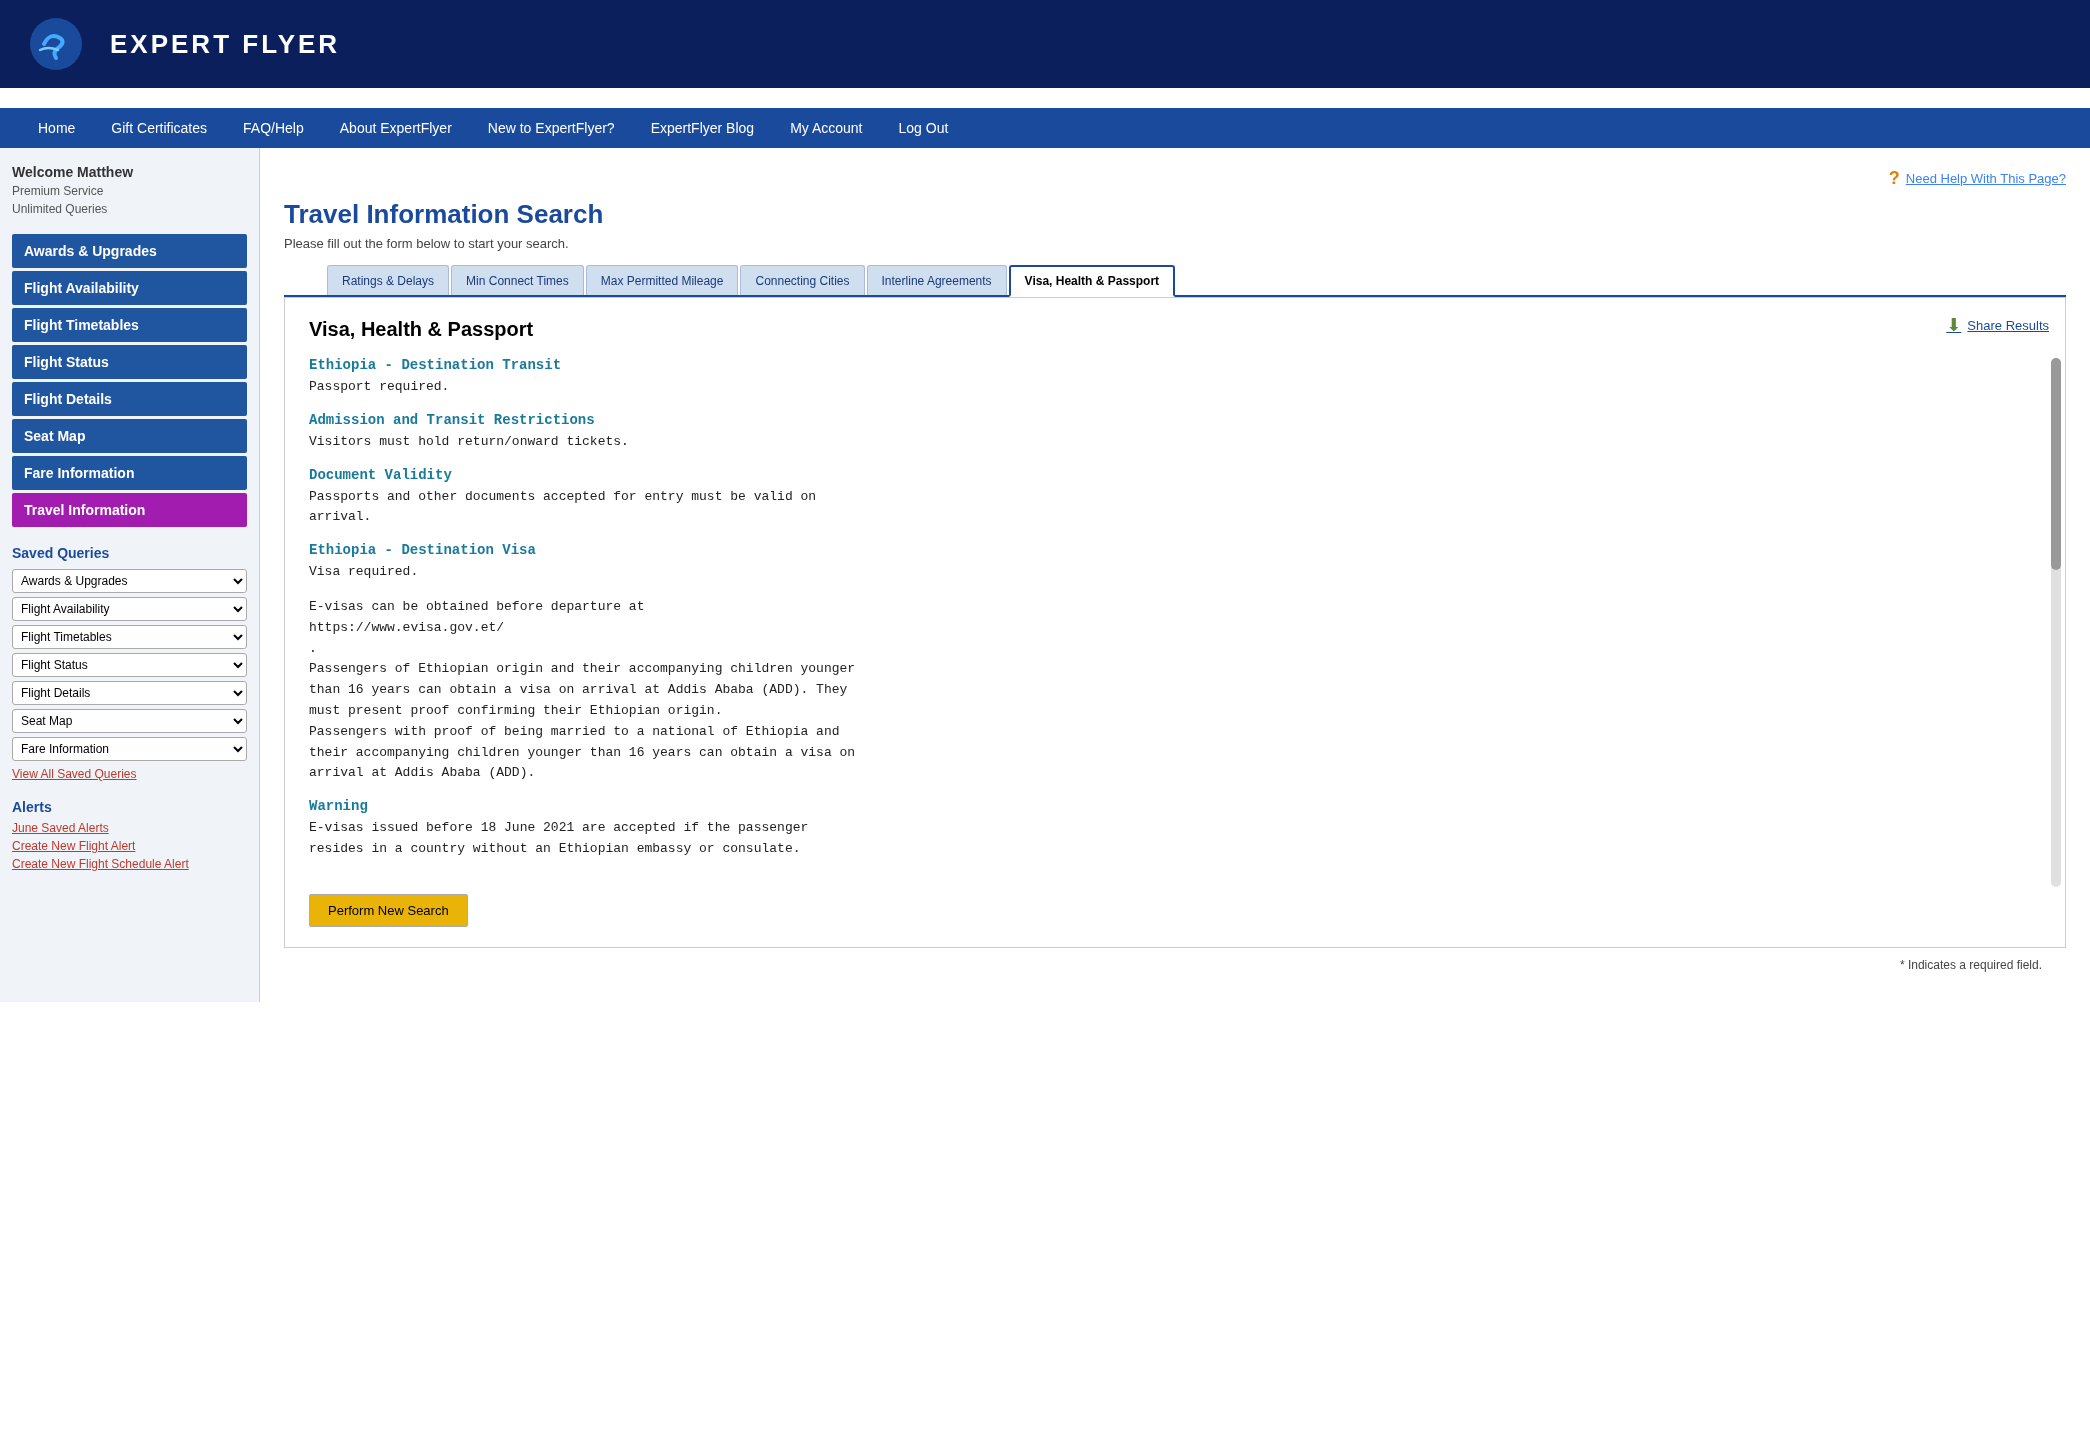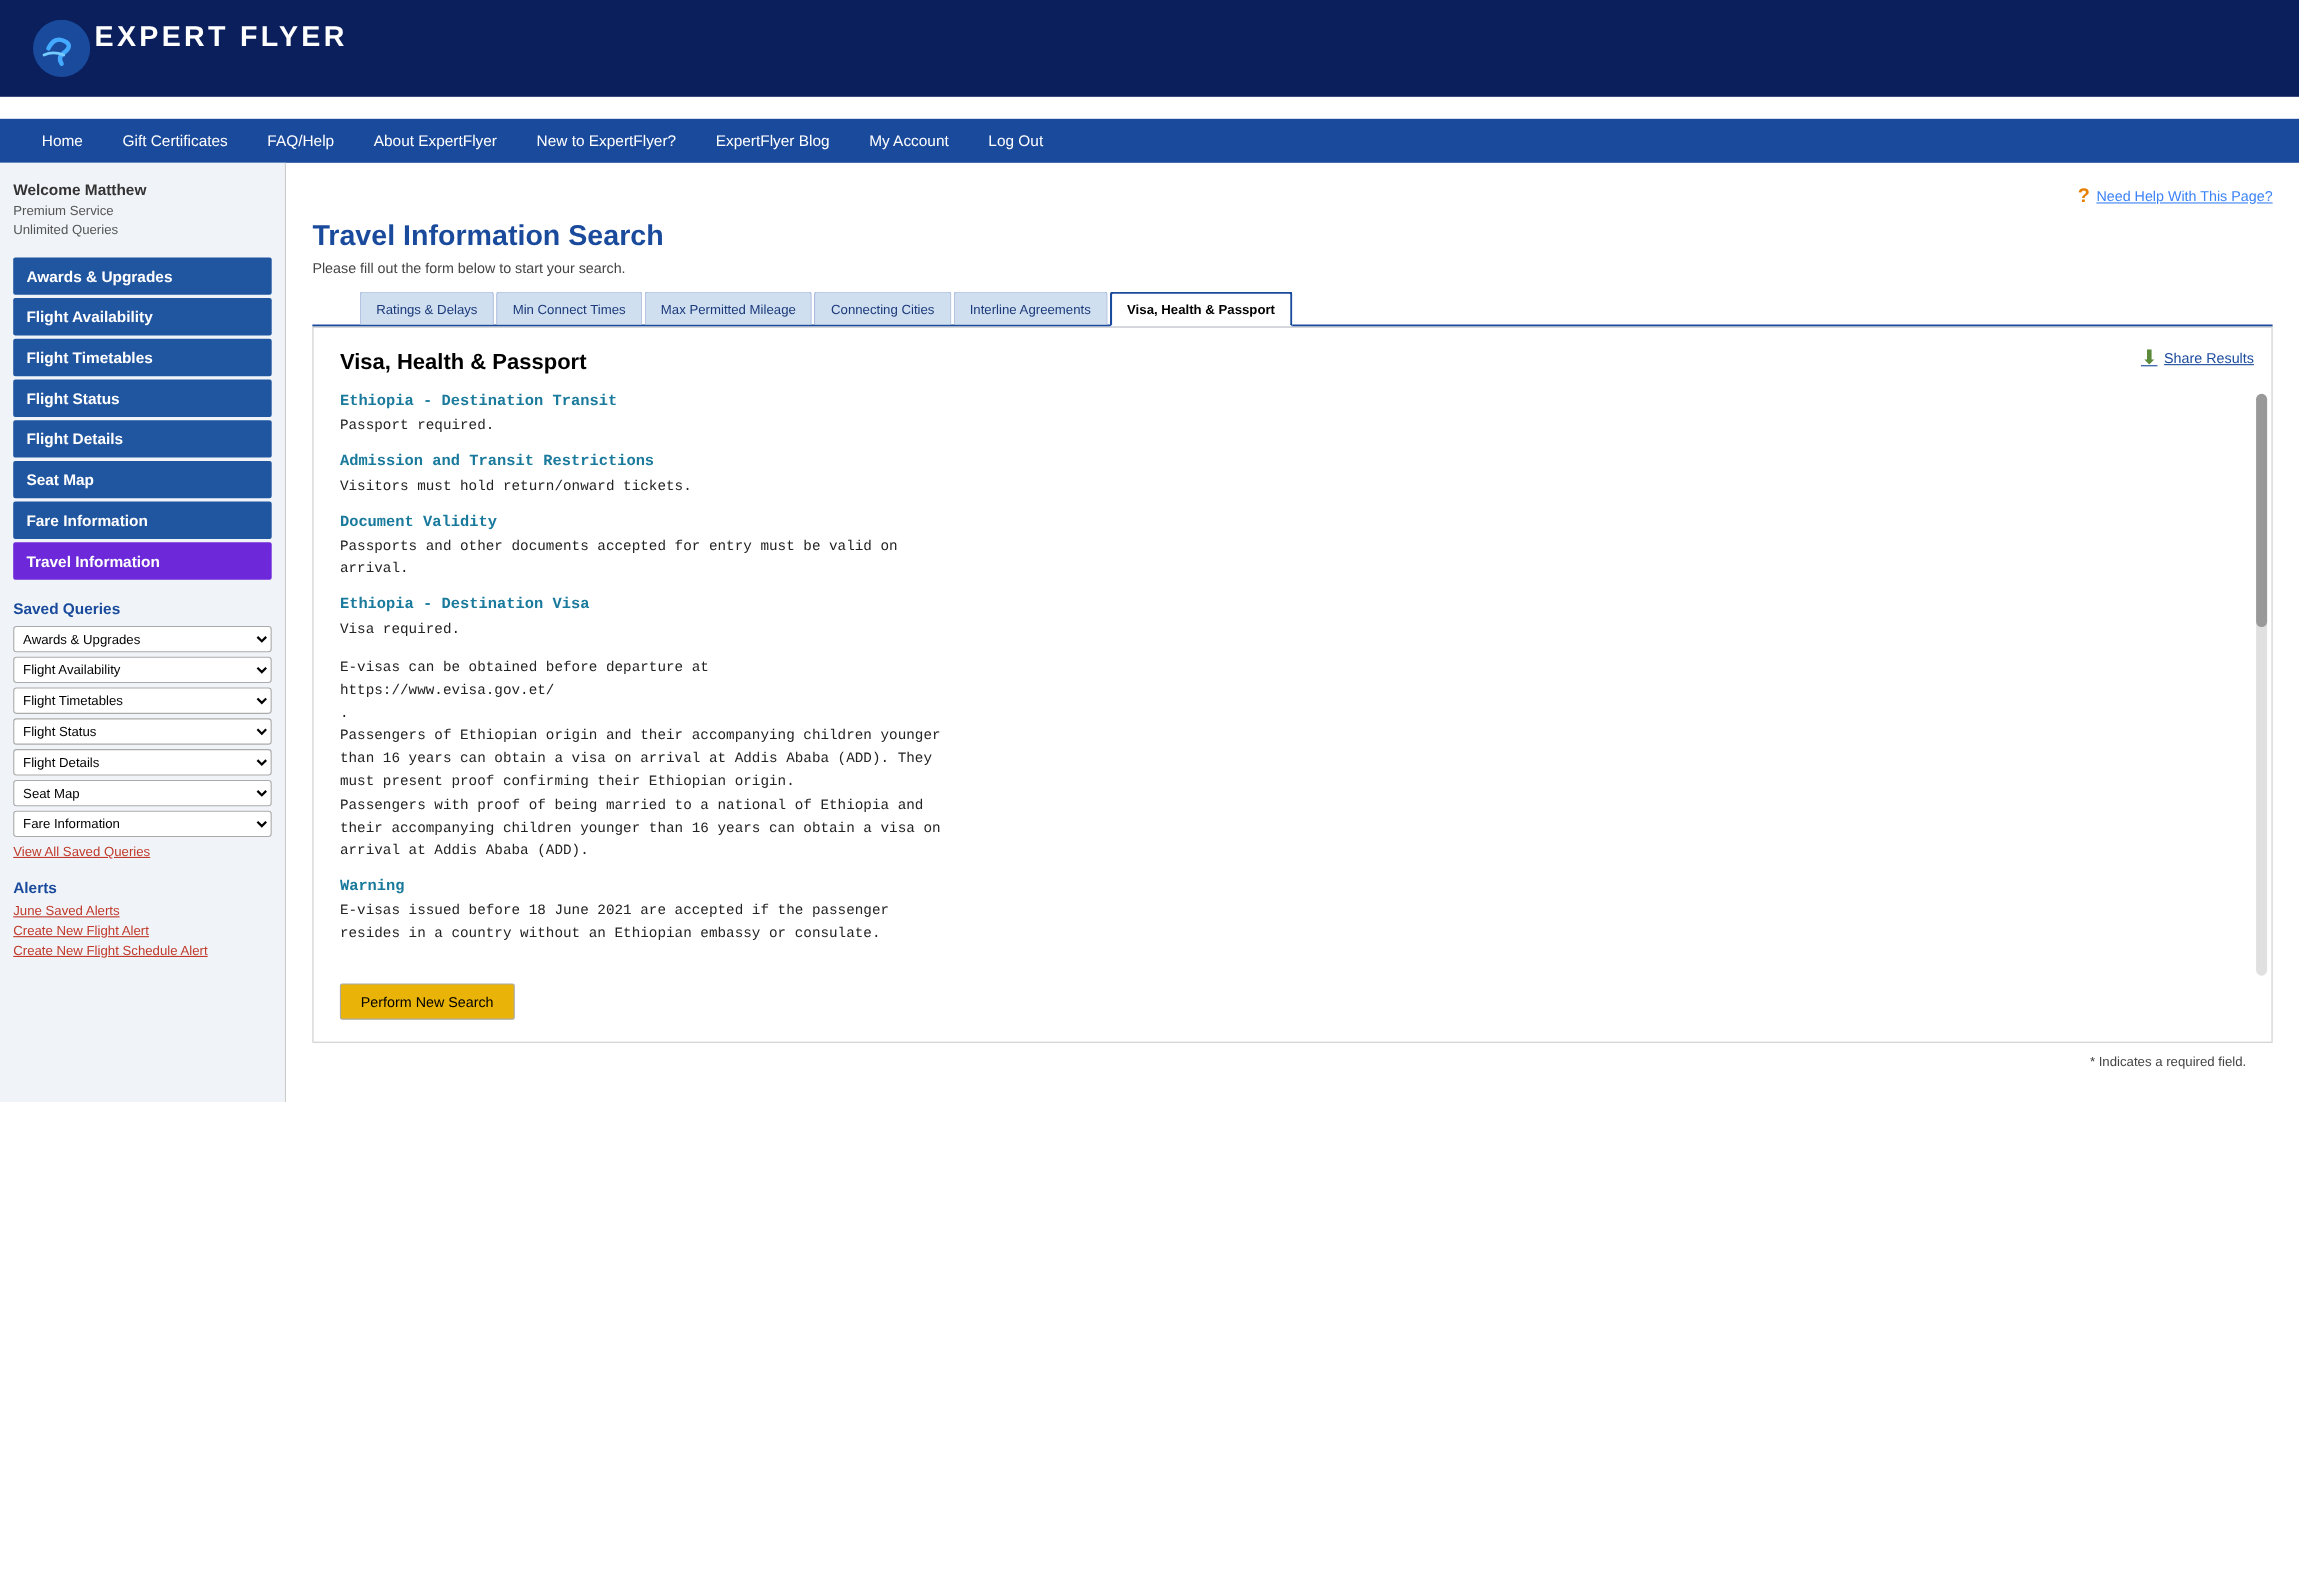--- a/index.html
+++ b/index.html
@@ -7,21 +7,22 @@
 
     
     #header {
       background: #0a1f5c;
       padding: 18px 30px;
       display: flex;
       align-items: center;
     }
     #logo-area {
       display: flex;
-      gap: 4px;
+      align-items: center;
+      gap: 28px;
     }
     #logo-icon {
       width: 52px;
       height: 52px;
     }
     #logo-text {
       color: #fff;
       font-size: 26px;
       font-weight: bold;
       letter-spacing: 3px;
@@ -79,21 +80,21 @@
       font-weight: bold;
       font-size: 14px;
       padding: 9px 12px;
       margin-bottom: 3px;
       border: none;
       text-align: left;
       cursor: pointer;
       border-radius: 2px;
       text-decoration: none;
     }
-    .sidebar-nav-btn.active { background: #6d28d9; }
+    .sidebar-nav-btn.active { background: #a21caf; }
 
     
     #saved-queries-section { margin-top: 18px; }
     #saved-queries-title {
       color: #1a4a9c;
       font-weight: bold;
       font-size: 14px;
       margin-bottom: 8px;
     }
     .saved-query-row {

